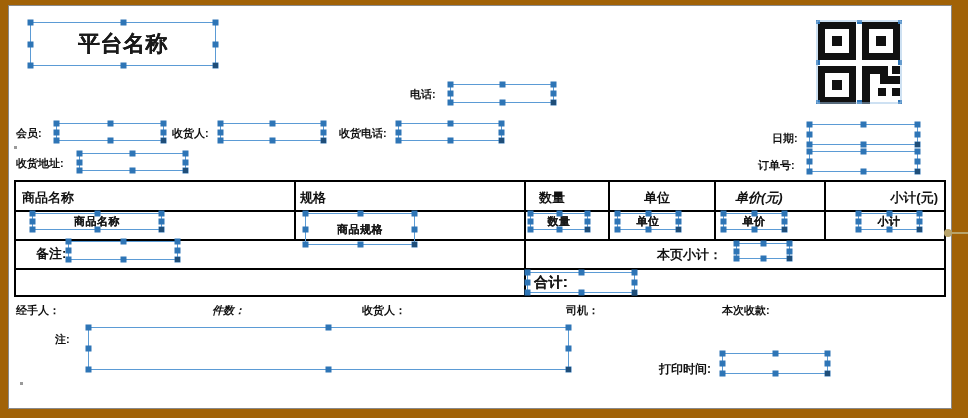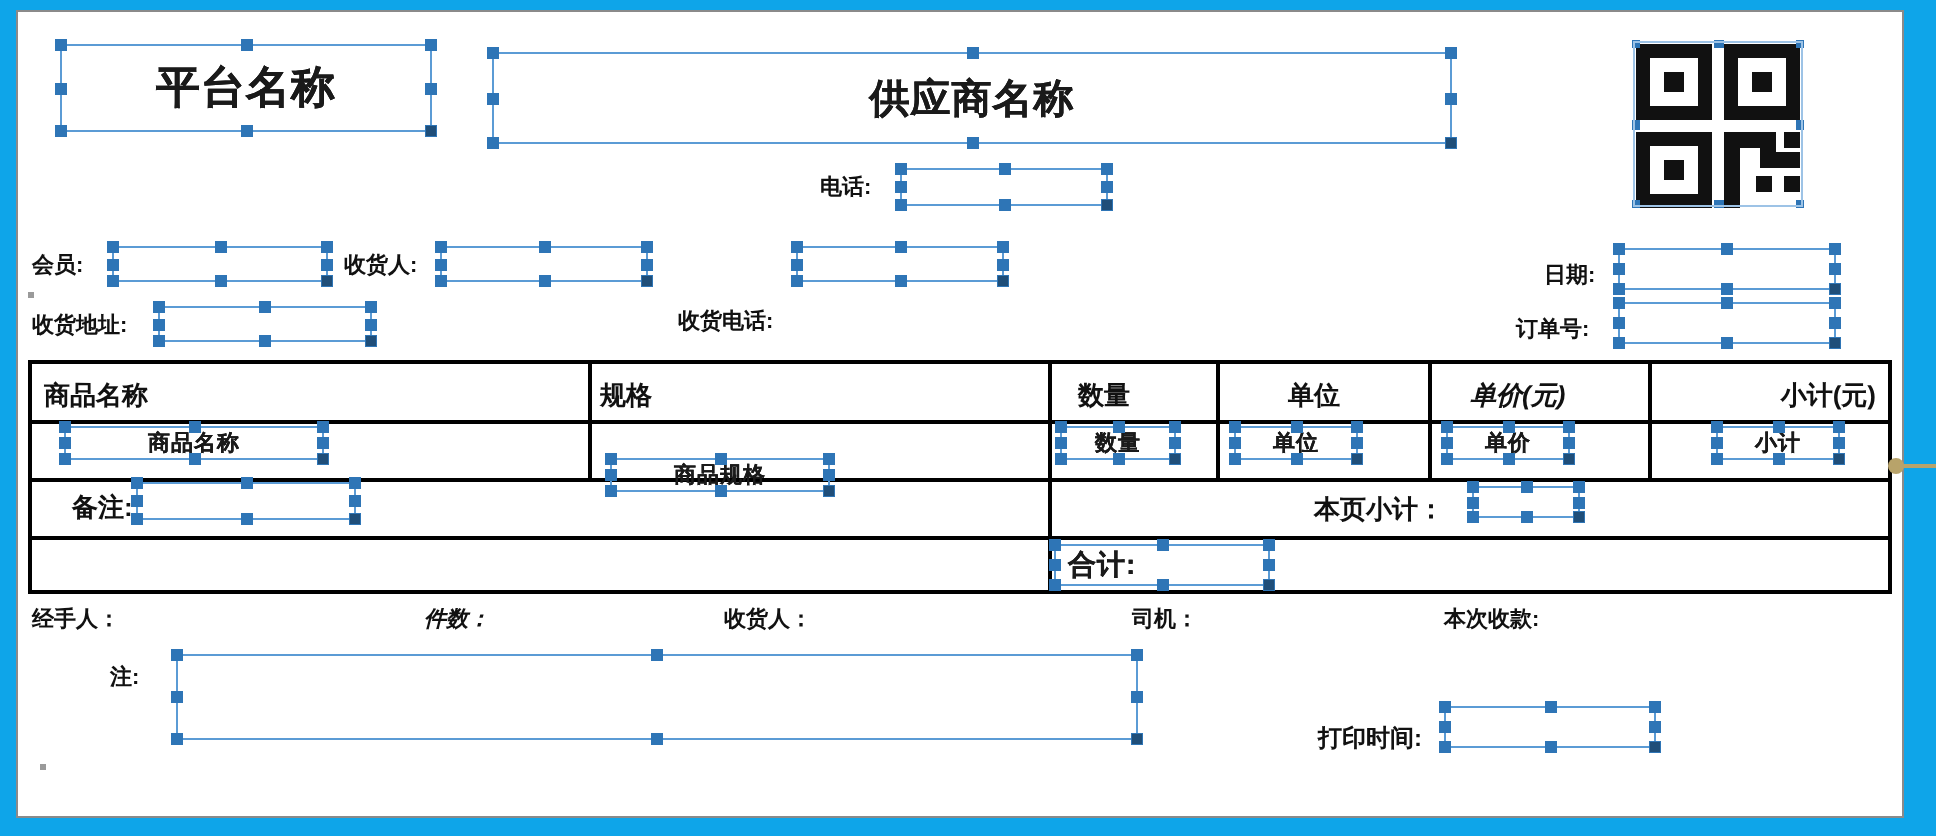--- a/index.html
+++ b/index.html
@@ -2,21 +2,21 @@
 <html><head>
 <meta charset="utf-8">
 <title>Print Template Designer</title>
 <style>
   html,body{margin:0;padding:0;background:#ffffff;}
   body{font-family:"Liberation Sans","DejaVu Sans",sans-serif;}
 
   #canvas{
     position:relative;
     width:968px;height:418px;
-    background:#0ea5e9;
+    background:#a16207;
     overflow:hidden;
   }
 
   
   .page-border{
     position:absolute;
     left:8px;top:5px;
     width:944px;height:404px;
     border:1px solid #8a8a8a;
     box-sizing:border-box;
@@ -121,31 +121,20 @@
     <i class="h tl"></i>
       <i class="h tm"></i>
       <i class="h tr"></i>
     <i class="h ml"></i>
       <i class="h mr"></i>
     <i class="h bl"></i>
       <i class="h bm"></i>
       <i class="h br"></i>
   </div>
 
-  <div class="fld title2" style="left:246px;top:26px;width:480px;height:46px;">
-    <span class="txt">供应商名称</span>
-    <i class="h tl"></i>
-      <i class="h tm"></i>
-      <i class="h tr"></i>
-    <i class="h ml"></i>
-      <i class="h mr"></i>
-    <i class="h bl"></i>
-      <i class="h bm"></i>
-      <i class="h br"></i>
-  </div>
 
   <div class="qr" style="left:816px;top:20px;width:86px;height:84px;">
     <svg width="86" height="84" viewBox="0 0 86 84" aria-hidden="true">
       <g fill="#111">
 
         <path d="M2 2 h38 v38 h-38 z M9 9 v24 h24 v-24 z"></path>
         <rect x="16" y="16" width="10" height="10"></rect>
 
         <path d="M46 2 h38 v38 h-38 z M53 9 v24 h24 v-24 z"></path>
         <rect x="60" y="16" width="10" height="10"></rect>
@@ -208,21 +197,21 @@
     <i class="h tl"></i>
       <i class="h tm"></i>
       <i class="h tr"></i>
     <i class="h ml"></i>
       <i class="h mr"></i>
     <i class="h bl"></i>
       <i class="h bm"></i>
       <i class="h br"></i>
   </div>
 
-  <div class="lab" style="left:339px;top:128px;margin-top:28px;">收货电话:</div>
+  <div class="lab" style="left:339px;top:128px;">收货电话:</div>
   <div class="fld" style="left:398px;top:123px;width:104px;height:18px;">
     <span class="txt"></span>
     <i class="h tl"></i>
       <i class="h tm"></i>
       <i class="h tr"></i>
     <i class="h ml"></i>
       <i class="h mr"></i>
     <i class="h bl"></i>
       <i class="h bm"></i>
       <i class="h br"></i>
@@ -291,21 +280,21 @@
     <span class="txt">商品名称</span>
     <i class="h tl"></i>
       <i class="h tm"></i>
       <i class="h tr"></i>
     <i class="h ml"></i>
       <i class="h mr"></i>
     <i class="h bl"></i>
       <i class="h bm"></i>
       <i class="h br"></i>
   </div>
-  <div class="fld" style="left:305px;top:213px;width:110px;height:17px;margin-top:16px;">
+  <div class="fld" style="left:305px;top:213px;width:110px;height:32px;">
     <span class="txt">商品规格</span>
     <i class="h tl"></i>
       <i class="h tm"></i>
       <i class="h tr"></i>
     <i class="h ml"></i>
       <i class="h mr"></i>
     <i class="h bl"></i>
       <i class="h bm"></i>
       <i class="h br"></i>
   </div>

